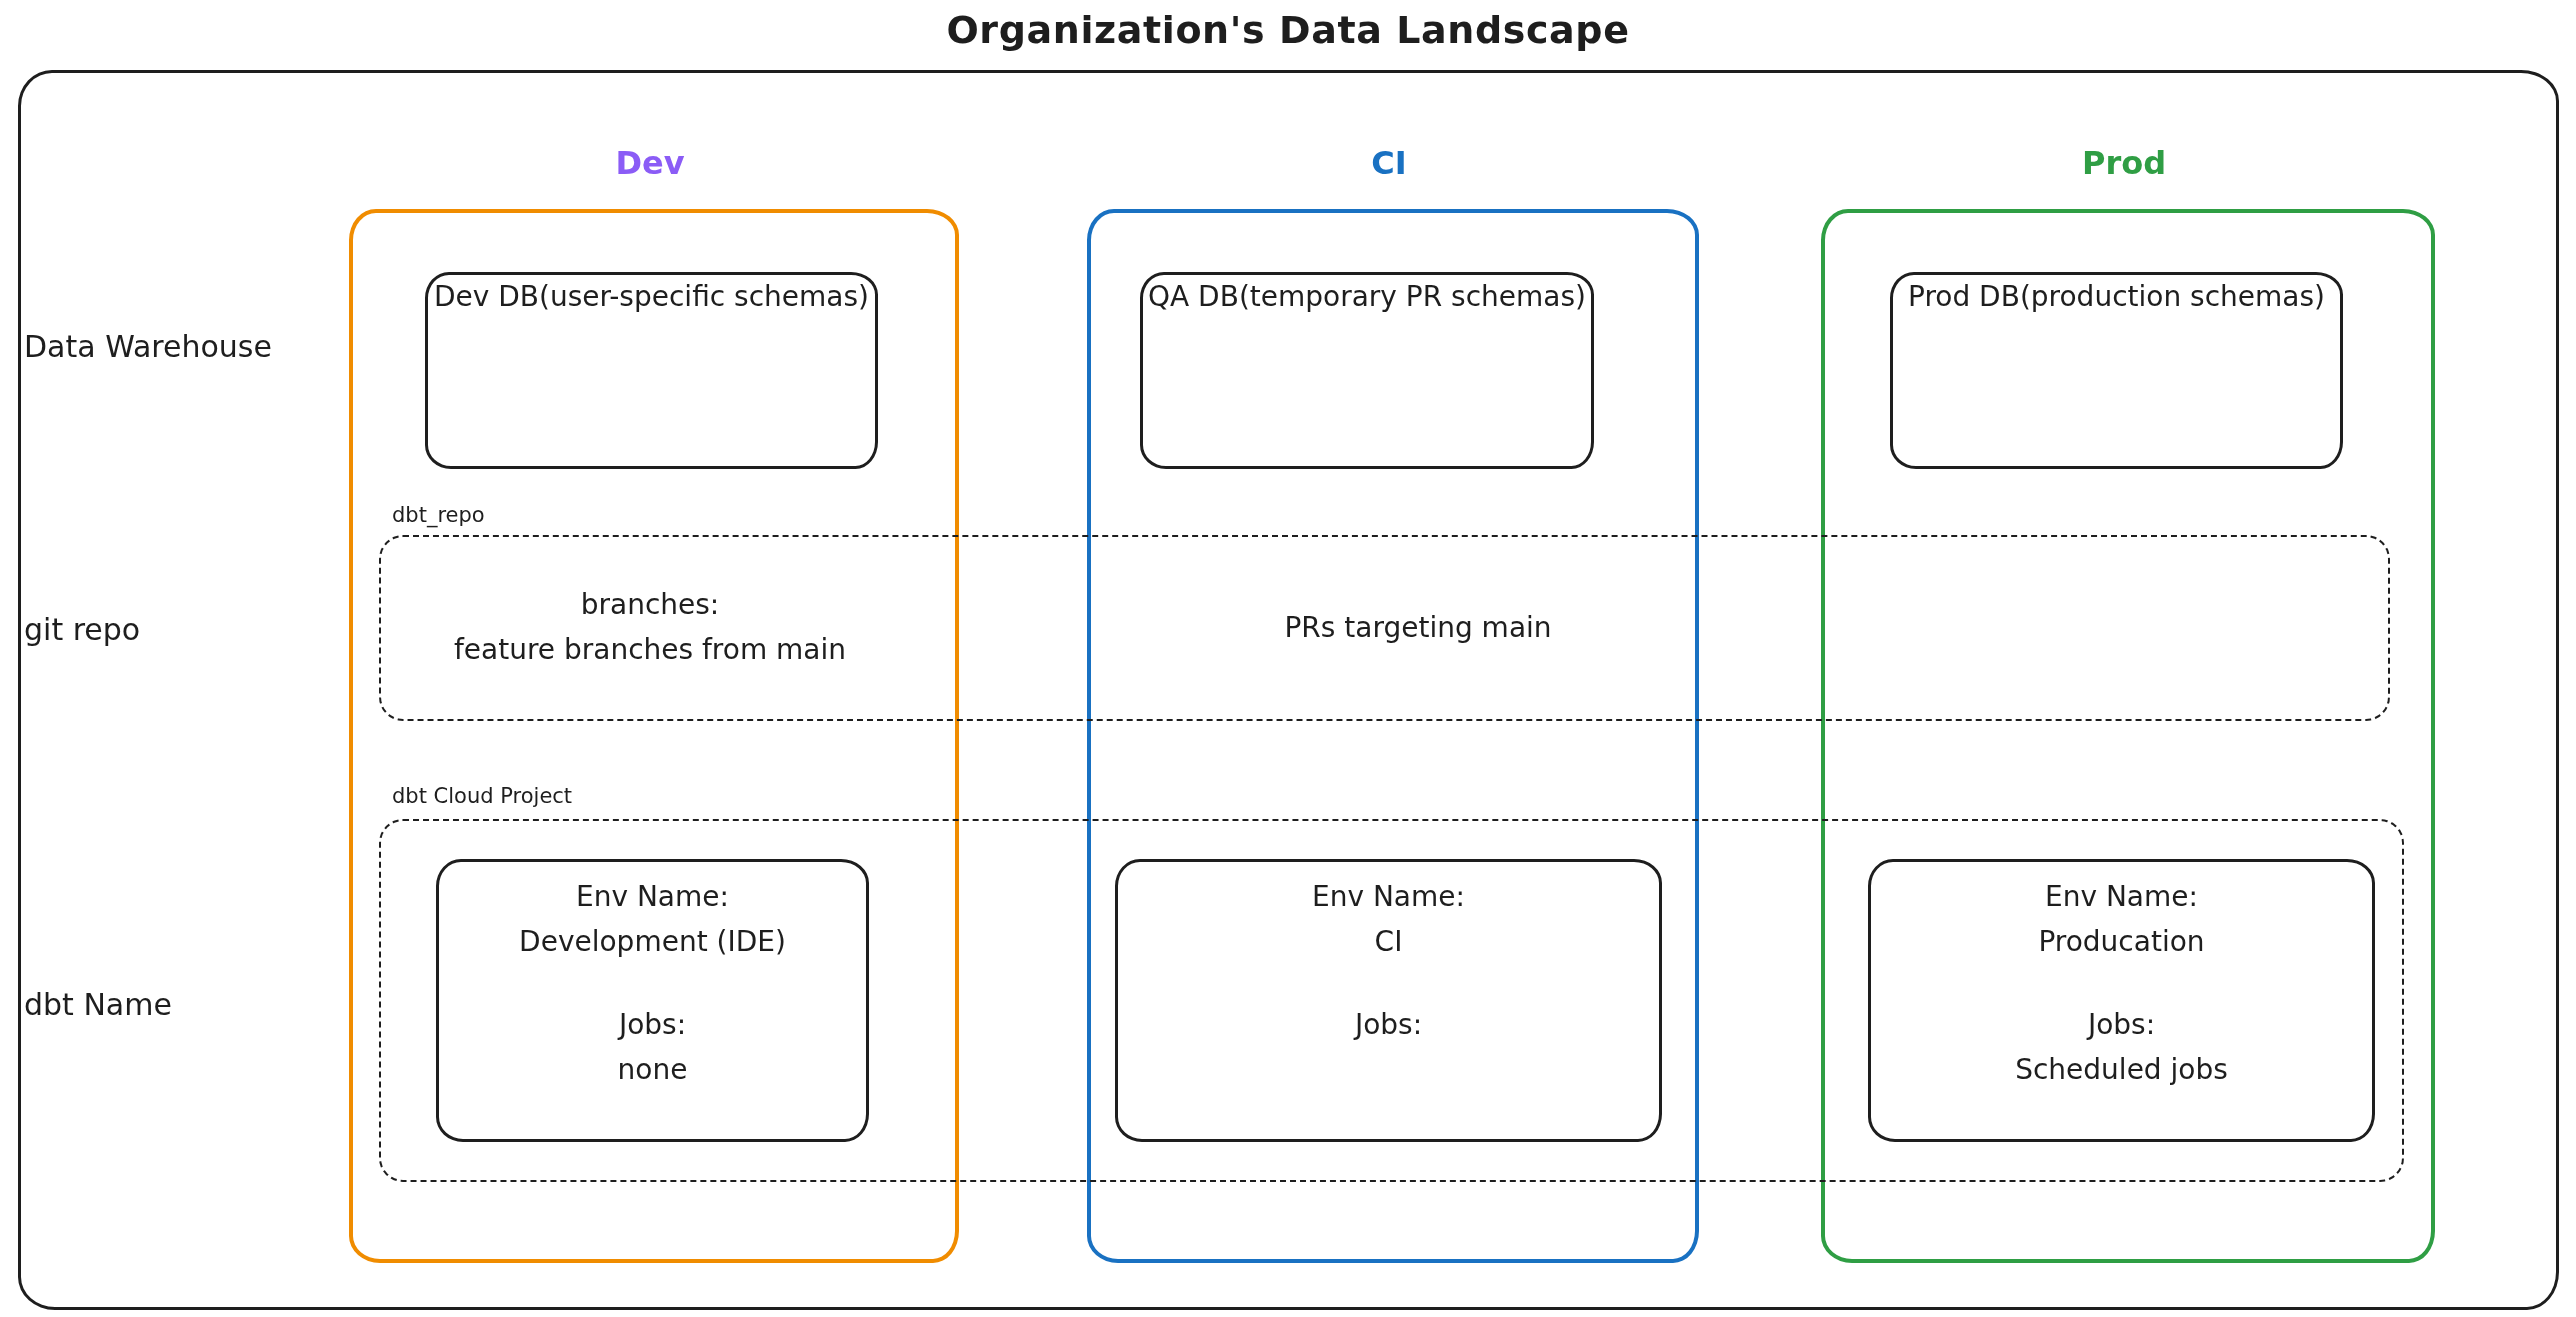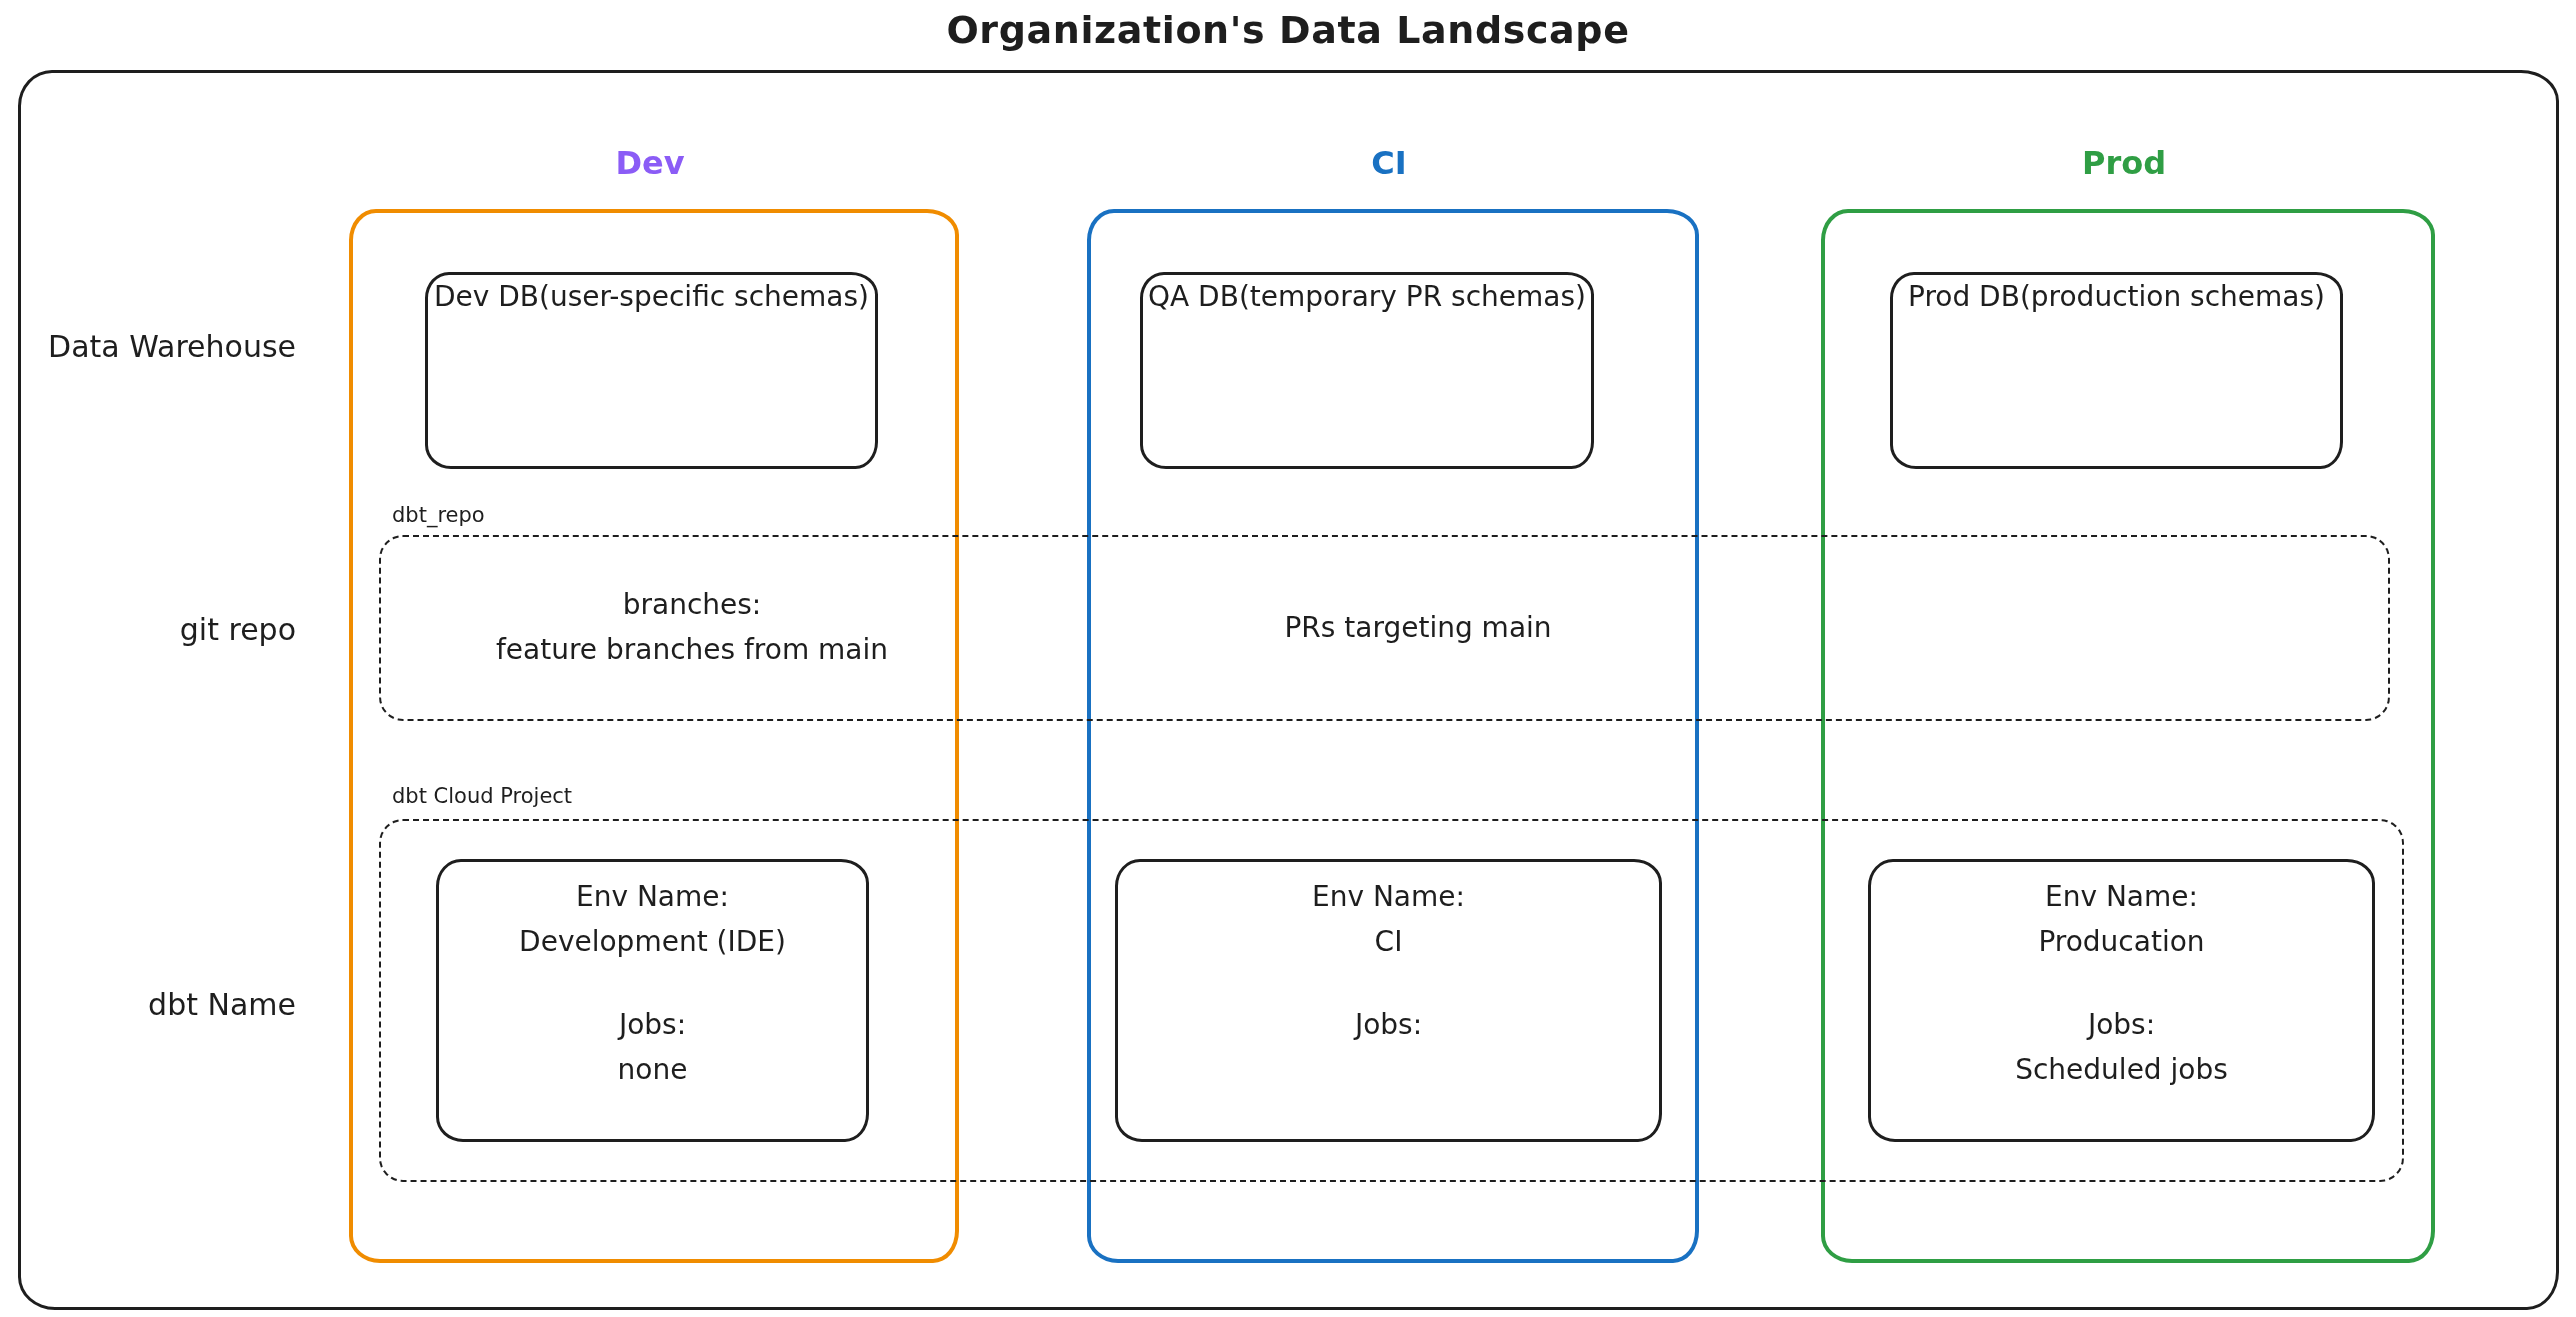--- a/index.html
+++ b/index.html
@@ -29,21 +29,21 @@
     border-radius:27px 32px 26px 31px / 31px 26px 32px 27px;
     background:transparent;
   }
   .colhead{
     top:144px;height:43px;
     font-size:32px;font-weight:600;
     text-align:center;
   }
   .rowlabel{
     left:24px;width:272px;
-    text-align:right;
+    text-align:left;
     font-size:30px;font-weight:500;
     line-height:45px;
   }
   .dbbox{
     top:272px;height:191px;
     border:3.6px solid #1e1e1e;
     border-radius:24px 27px 22.5px 26px / 26px 22.5px 27px 24px;
     display:flex;justify-content:center;
     text-align:center;
     font-size:28px;font-weight:500;
@@ -103,21 +103,21 @@
     <div>(temporary PR schemas)</div>
   </div>
   <div class="abs dbbox" style="left:1890px;width:447px;">
     <div>Prod DB</div>
     <div>(production schemas)</div>
   </div>
 
   <div class="abs grouplabel" style="left:392px;top:503px;">dbt_repo</div>
   <div class="abs dashedbox" style="left:379px;top:535px;width:2007px;height:182px;"></div>
 
-  <div class="abs gitcell" style="left:349px;width:602px;top:582px;margin-left:42px;">
+  <div class="abs gitcell" style="left:349px;width:602px;top:582px;">
     <div>branches:</div>
     <div>feature branches from main</div>
   </div>
   <div class="abs gitcell" style="left:1116px;width:604px;top:605px;">
     <div>PRs targeting main</div>
   </div>
 
   <div class="abs grouplabel" style="left:392px;top:784px;">dbt Cloud Project</div>
   <div class="abs dashedbox" style="left:379px;top:819px;width:2021px;height:359px;"></div>
 

